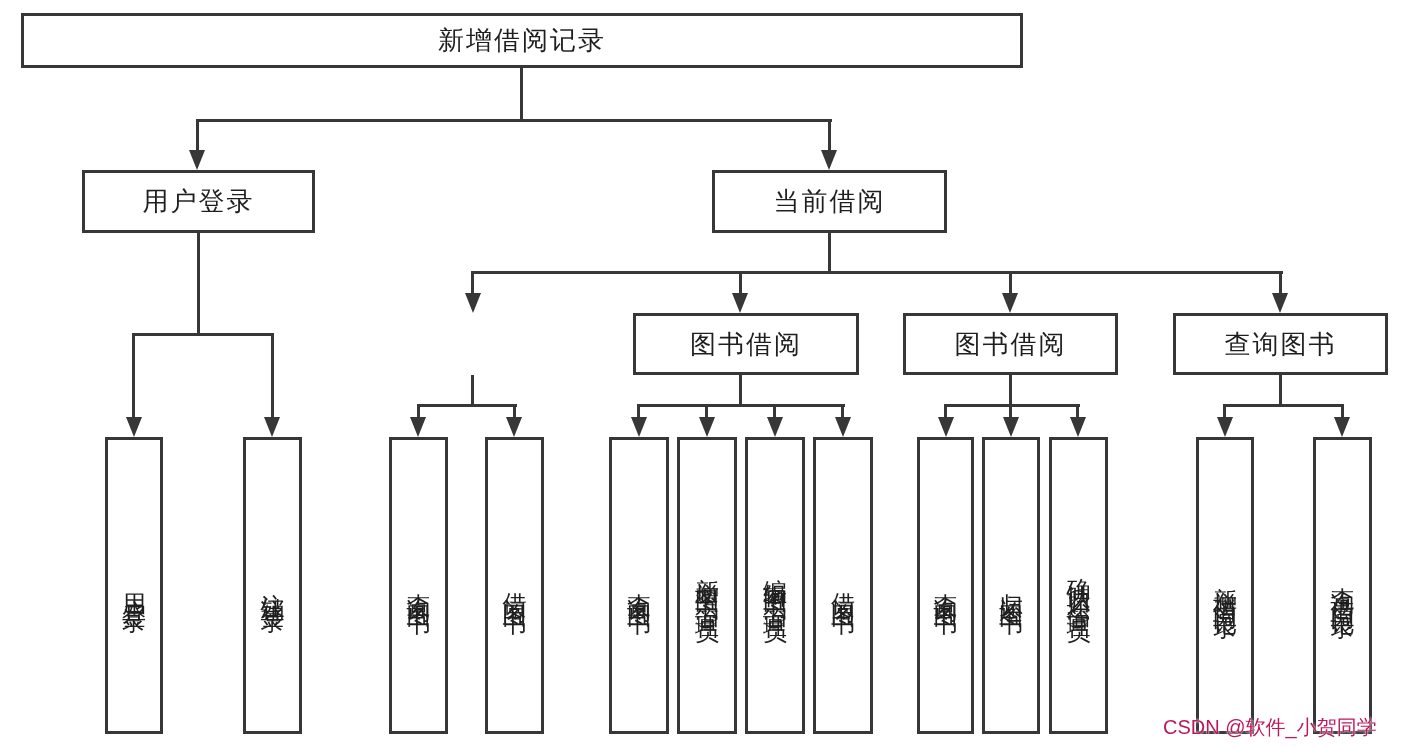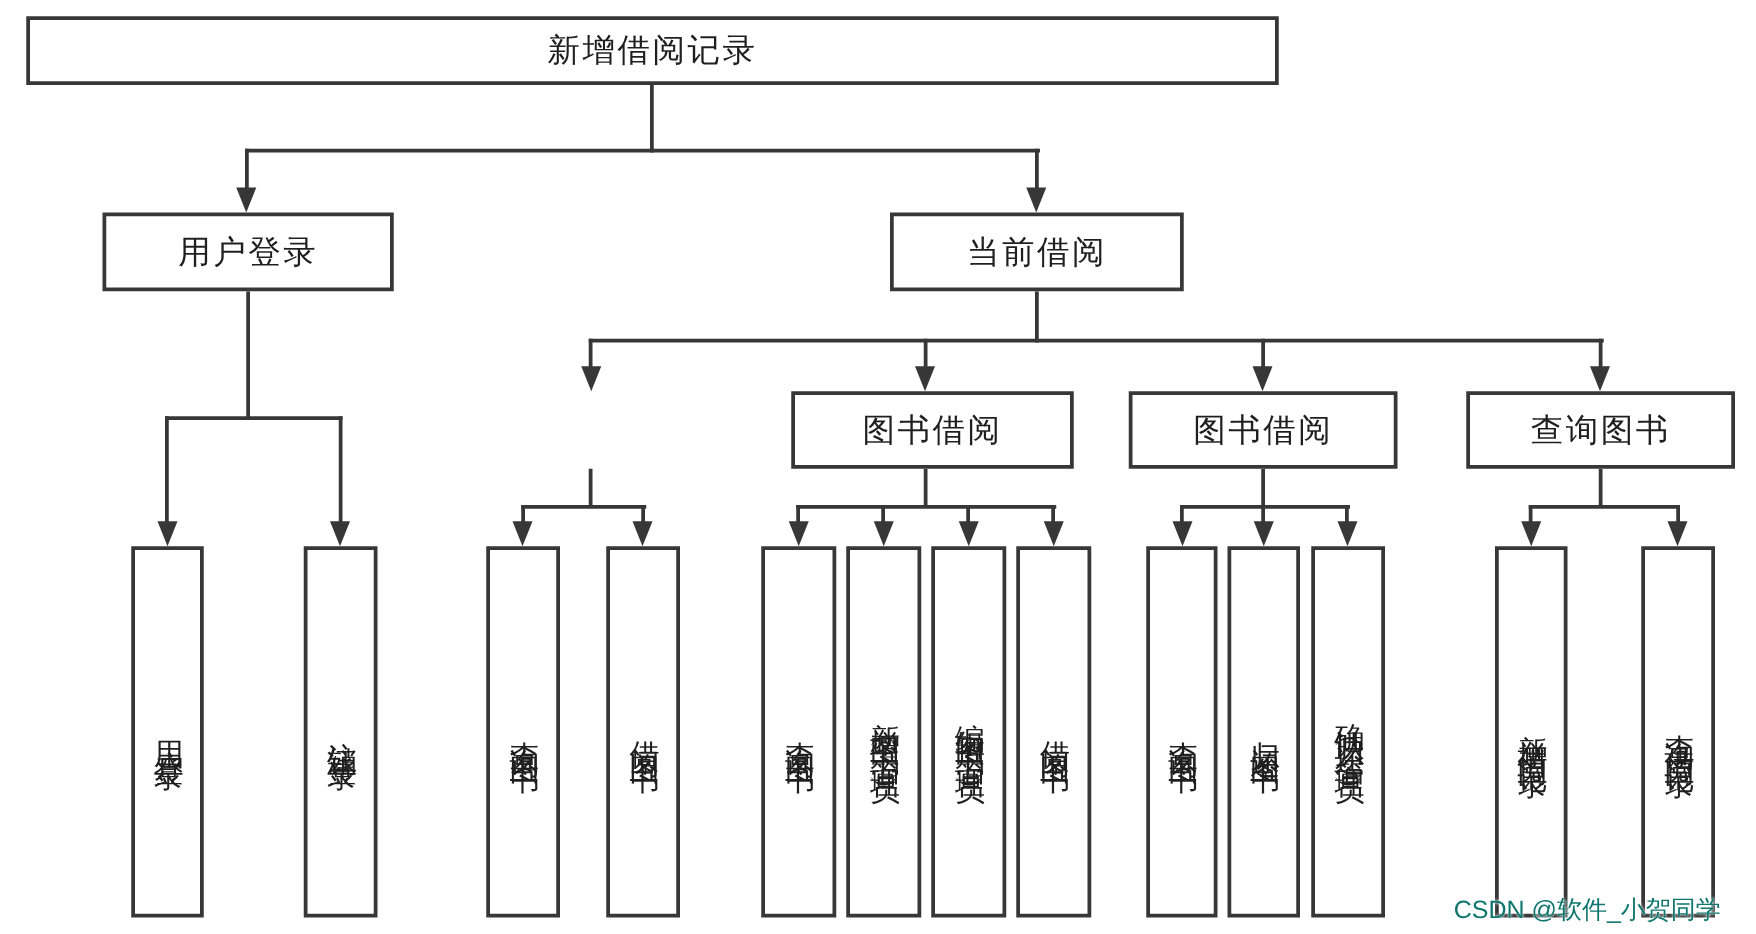--- a/index.html
+++ b/index.html
@@ -19,21 +19,21 @@
     line-height:1;white-space:nowrap;
   }
   .vline,.hline{position:absolute;background:#373737;z-index:1;}
   .ahead{
     position:absolute;width:0;height:0;z-index:1;
     border-left:8px solid transparent;border-right:8px solid transparent;
     border-top:20px solid #373737;
   }
   .watermark{
     position:absolute;left:1163px;top:714px;z-index:6;
-    font-size:20px;color:#0f766e;white-space:nowrap;
+    font-size:20px;color:#be185d;white-space:nowrap;
     text-shadow:0 0 3px #ffffff,0 0 1px #ffffff;
   }
 </style>
 </head>
 <body>
 
 <div class="stage">
 
   <div class="box hbox" style="left:21px;top:13px;width:1002px;height:55px">新增借阅记录</div>
 

